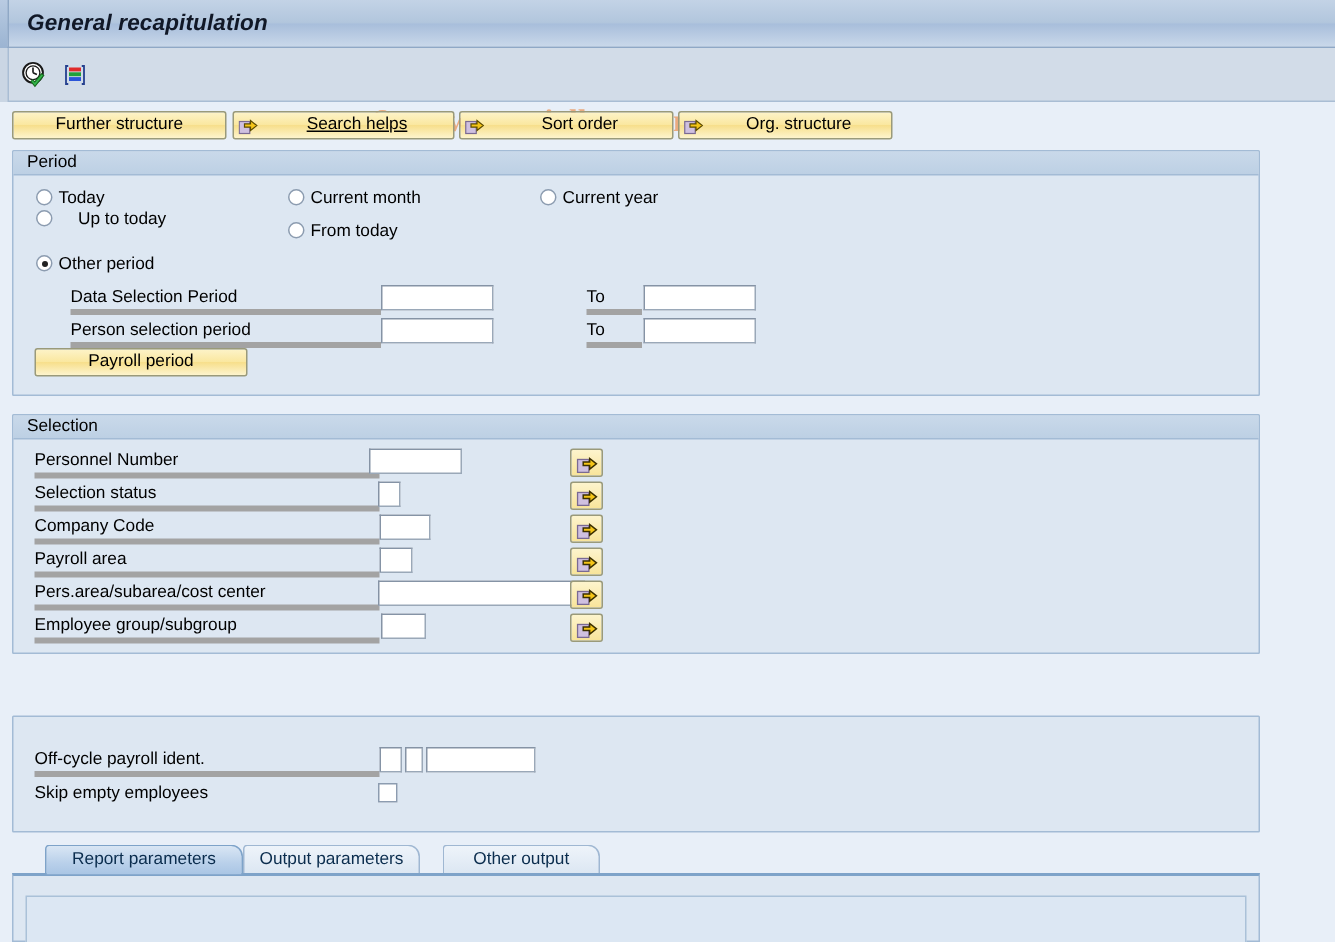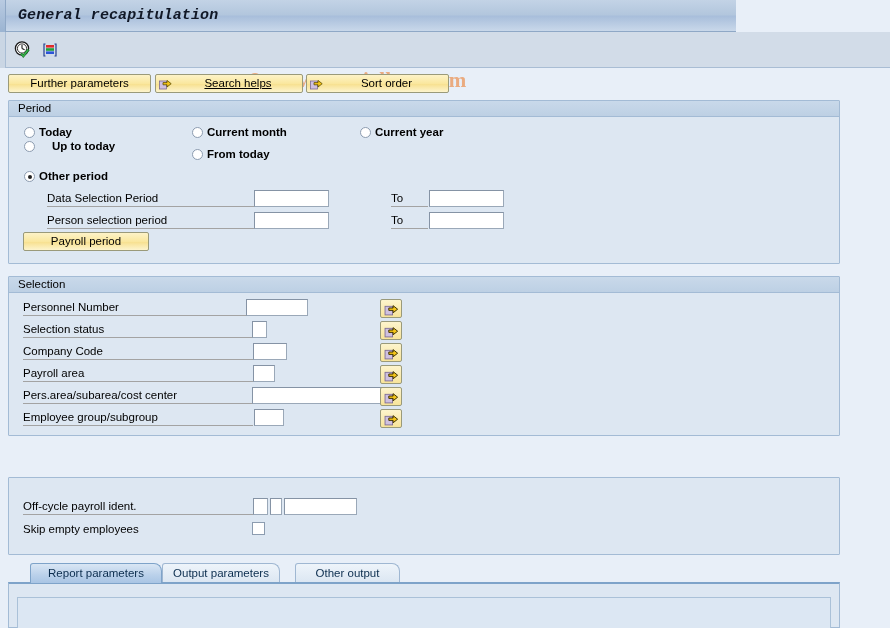--- a/index.html
+++ b/index.html
@@ -11,24 +11,23 @@
     font-size: 12px;
     color: #000;
   }
   body {
     background: #e8eff8;
   }
 
   
   .titlebar {
     position: absolute;
-    left: 0; top: 0; width: 736px; height: 32px;
+    left: 0; top: 0; width: 890px; height: 32px;
     background: linear-gradient(to bottom, #c3d3e6 0%, #b2c6dd 48%, #a8bedb 52%, #c9d8ea 100%);
     border-bottom: 1px solid #8fa8c6;
-    font-family: Liberation Mono, monospace;
   }
   .titlebar .sidebar-strip {
     position: absolute; left: 0; top: 0; width: 6px; height: 32px;
     background: linear-gradient(to bottom, #b9cbe2, #9bb4d2);
     border-right: 1px solid #8fa8c6;
   }
   .title-text {
     position: absolute;
     left: 18px; top: 7px;
     font-size: 15px;
@@ -111,21 +110,21 @@
     height: 16px;
     background: linear-gradient(to bottom, #c9d9ea, #bdd0e4);
     border-bottom: 1px solid #a3bbd5;
     font-size: 11.5px;
     line-height: 15px;
     padding-left: 9px;
     color: #000;
   }
 
   
-  .radio-row { position: absolute; display: flex; align-items: flex-end; font-weight: bold; }
+  .radio-row { position: absolute; display: flex; align-items: flex-start; }
   .radio-mark {
     width: 11px; height: 11px;
     border-radius: 50%;
     background: #ffffff;
     border: 1px solid #8c9cb0;
     margin-right: 4px;
     flex: none;
     position: relative;
     cursor: pointer;
   }
@@ -146,21 +145,21 @@
     background: #ffffff;
     border: 1px solid #8c9cb0;
     cursor: pointer;
   }
 
   
   .flabel {
     position: absolute;
     font-size: 11.5px;
     white-space: nowrap;
-    border-bottom: 1px solid #a3a3a3;
+    border-bottom: 4px solid #a3a3a3;
     padding-bottom: 2px;
     color: #000;
   }
   .plain-label {
     position: absolute;
     font-size: 11.5px;
     white-space: nowrap;
     color: #000;
   }
 
@@ -256,21 +255,21 @@
       <rect x="6" y="5" width="8" height="2.6" fill="#e02b2b"></rect>
       <rect x="6" y="8.2" width="8" height="2.6" fill="#21a03a"></rect>
       <rect x="6" y="11.4" width="8" height="2.6" fill="#2b55d8"></rect>
     </svg>
   </div>
 
   <div class="watermark">© www.tutorialkart.com</div>
 </div>
 
 <div class="buttonbar">
-  <div class="sapbtn" style="left:8px; width:143px;">Further parameters</div>
+  <div class="sapbtn" style="left:8px; width:143px;">Further structure</div>
 
   <div class="sapbtn with-icon" style="left:155px; width:148px;text-decoration:underline;">
     <span class="btn-arrow-icon">
       <svg width="13" height="13" viewBox="0 0 13 13">
         <rect x="0.5" y="4" width="7" height="8" fill="#cfc0e0" stroke="#7a6a93" stroke-width="0.8"></rect>
         <path d="M4 5.6 L8 5.6 L8 3.4 L12.2 6.7 L8 10 L8 7.8 L4 7.8 Z" fill="#f5c518" stroke="#5b4a00" stroke-width="0.8"></path>
       </svg>
     </span>
     <span>Search helps</span>
   </div>
@@ -278,20 +277,29 @@
   <div class="sapbtn with-icon" style="left:306px; width:143px;">
     <span class="btn-arrow-icon">
       <svg width="13" height="13" viewBox="0 0 13 13">
         <rect x="0.5" y="4" width="7" height="8" fill="#cfc0e0" stroke="#7a6a93" stroke-width="0.8"></rect>
         <path d="M4 5.6 L8 5.6 L8 3.4 L12.2 6.7 L8 10 L8 7.8 L4 7.8 Z" fill="#f5c518" stroke="#5b4a00" stroke-width="0.8"></path>
       </svg>
     </span>
     <span>Sort order</span>
   </div>
 
+  <div class="sapbtn with-icon" style="left:452px; width:143px;">
+    <span class="btn-arrow-icon">
+      <svg width="13" height="13" viewBox="0 0 13 13">
+        <rect x="0.5" y="4" width="7" height="8" fill="#cfc0e0" stroke="#7a6a93" stroke-width="0.8"></rect>
+        <path d="M4 5.6 L8 5.6 L8 3.4 L12.2 6.7 L8 10 L8 7.8 L4 7.8 Z" fill="#f5c518" stroke="#5b4a00" stroke-width="0.8"></path>
+      </svg>
+    </span>
+    <span>Org. structure</span>
+  </div>
 </div>
 
 <div class="panel" style="left:8px; top:100px; width:832px; height:164px;">
   <div class="panel-header">Period</div>
 
   <div class="radio-row" style="left:15px; top:25px;">
     <span class="radio-mark"></span>
     <span class="radio-label">Today</span>
   </div>
   <div class="radio-row" style="left:183px; top:25px;">
@@ -320,21 +328,21 @@
   <div class="flabel" style="left:38px; top:91px; width:207px;">Data Selection Period</div>
   <input class="inp" style="left: 245px; top: 89px; width: 75px;" type="text" value="">
   <div class="flabel" style="left:382px; top:91px; width:37px;">To</div>
   <input class="inp" style="left: 420px; top: 89px; width: 75px;" type="text" value="">
 
   <div class="flabel" style="left:38px; top:113px; width:207px;">Person selection period</div>
   <input class="inp" style="left: 245px; top: 111px; width: 75px;" type="text" value="">
   <div class="flabel" style="left:382px; top:113px; width:37px;">To</div>
   <input class="inp" style="left: 420px; top: 111px; width: 75px;" type="text" value="">
 
-  <div class="sapbtn" style="left:14px; top:131px; width:126px;">Payroll period</div>
+  <div class="sapbtn" style="left:14px; top:131px; width:142px;">Payroll period</div>
 </div>
 
 <div class="panel" style="left:8px; top:276px; width:832px; height:160px;">
   <div class="panel-header">Selection</div>
 
   <div class="flabel" style="left:14px; top:24px; width:230px;">Personnel Number</div>
   <input class="inp" style="left: 237px; top: 22px; width: 62px;" type="text" value="">
   <div class="arrowbtn" style="left:371px; top:22px;">
     <svg width="15" height="14" viewBox="0 0 13 13">
       <rect x="0.5" y="4" width="7" height="8" fill="#cfc0e0" stroke="#7a6a93" stroke-width="0.8"></rect>

